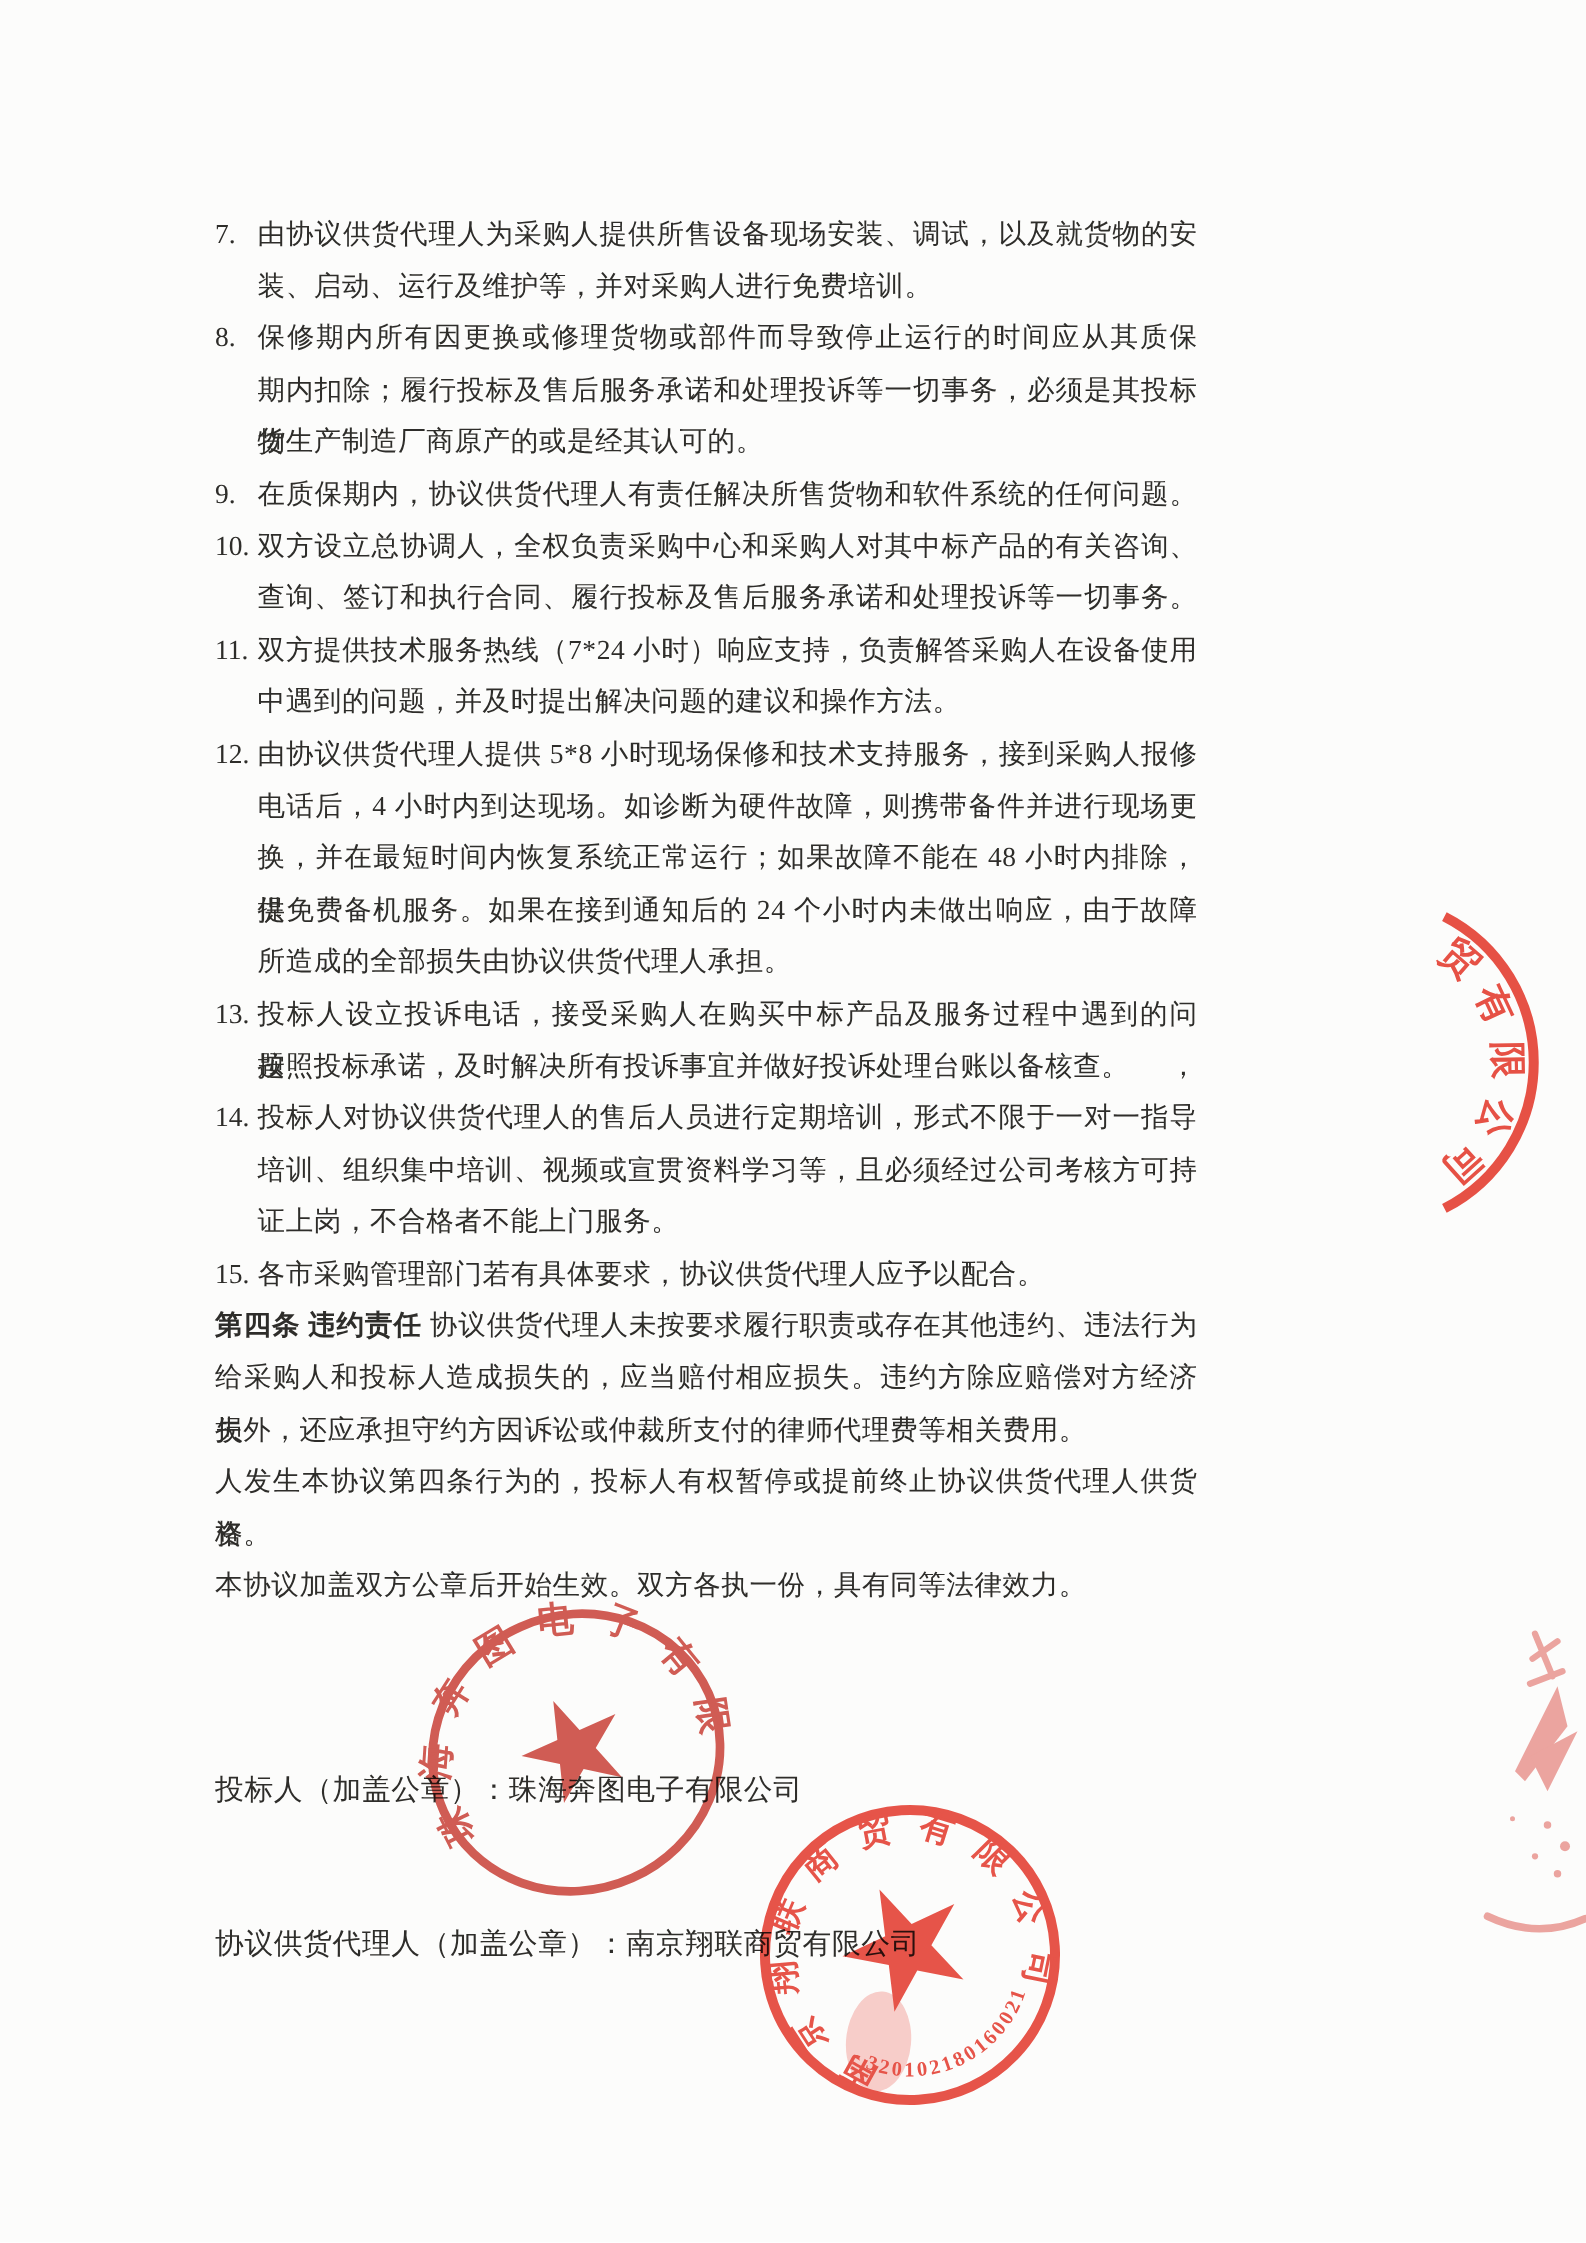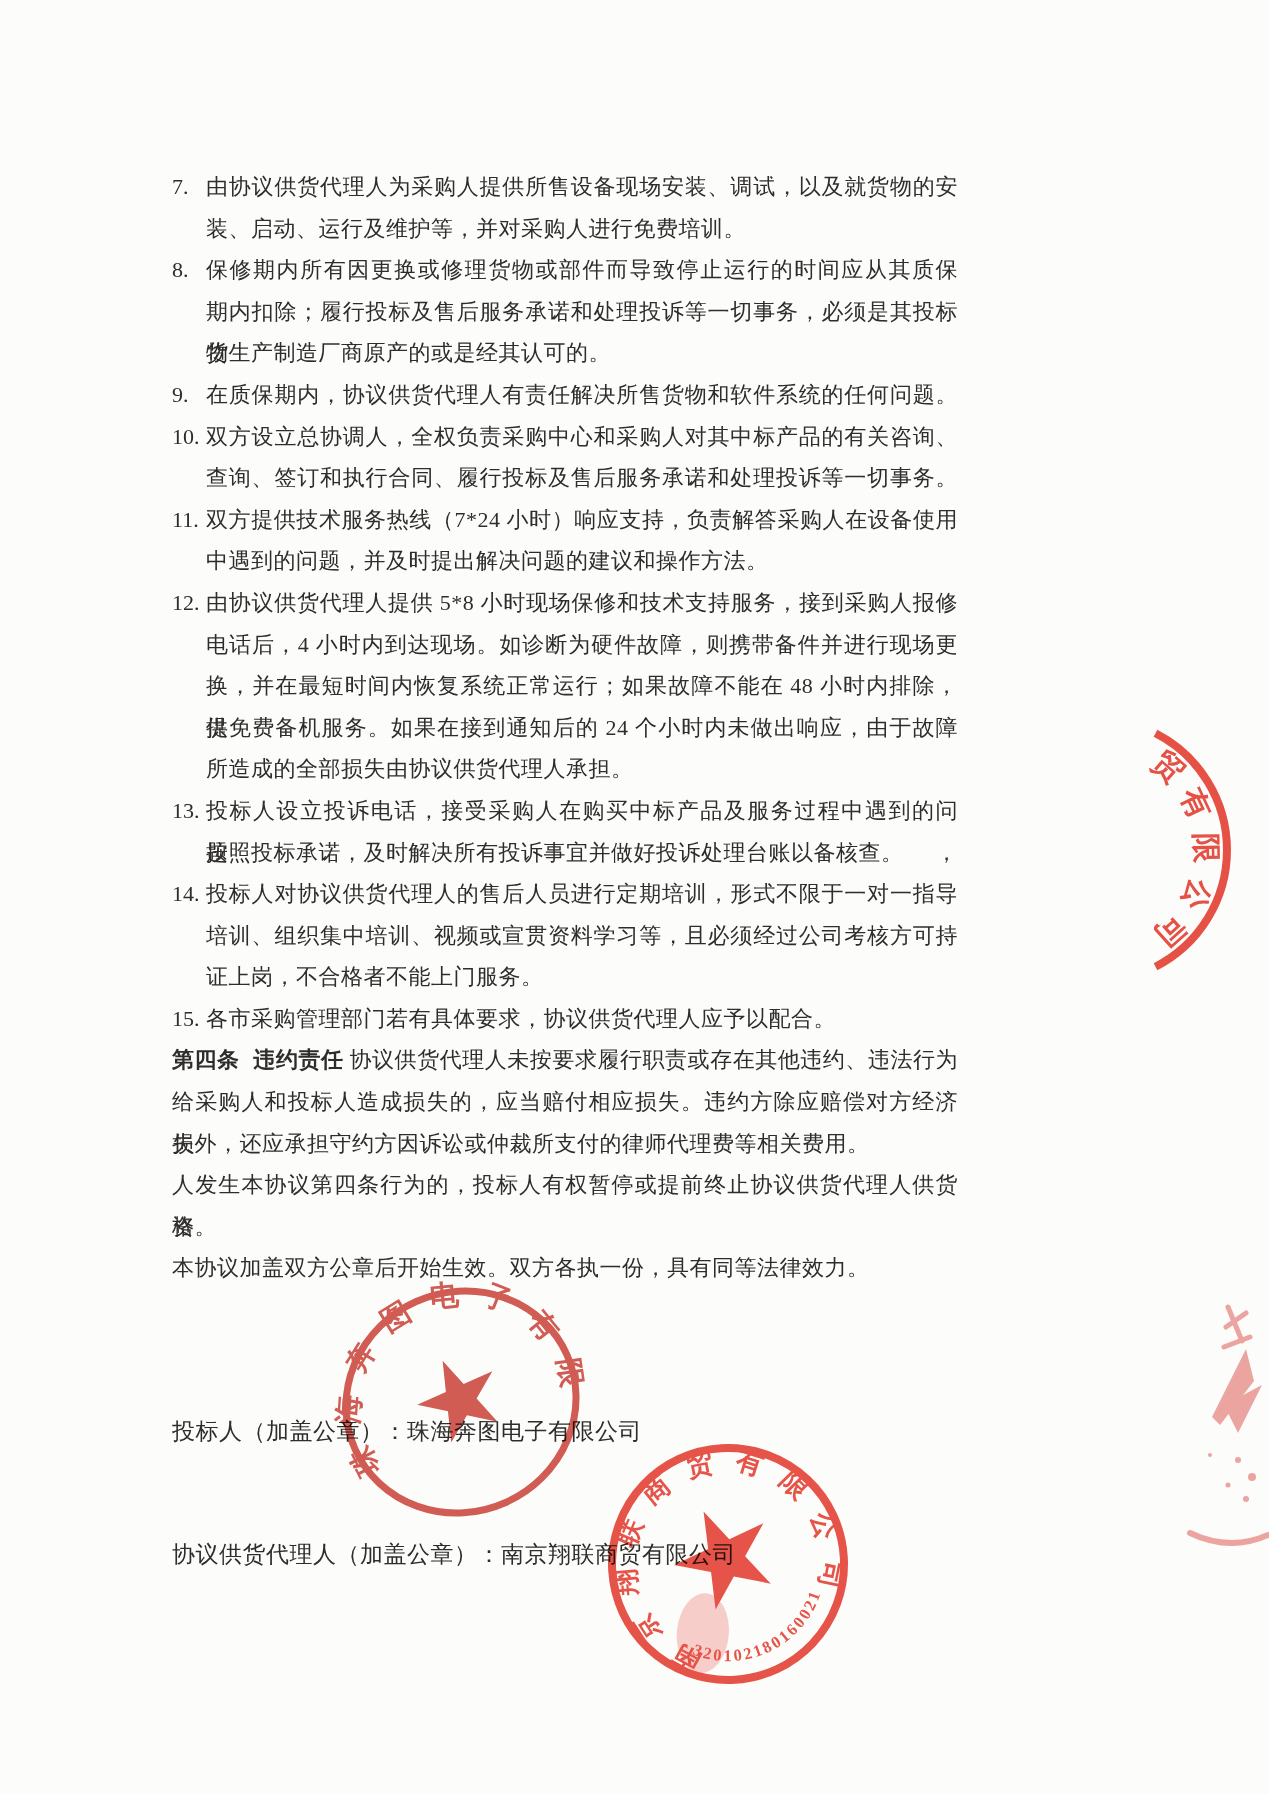--- a/index.html
+++ b/index.html
@@ -6,21 +6,21 @@
   .page{
     position:relative;width:1269px;height:1794px;overflow:hidden;
     background:#fcfcfb;color:#2e2d2a;
     font-family:"Liberation Serif","DejaVu Serif",serif;
   }
   .content{position:absolute;left:172px;top:166px;width:786px;}
   .line{position:relative;height:41.6px;line-height:41.6px;font-size:22px;letter-spacing:.5px;white-space:nowrap;}
   .line.hang{padding-left:34px;}
   .line.fill{white-space:normal;text-align:justify;text-align-last:justify;}
   .line .num{position:absolute;left:0;top:0;letter-spacing:0;text-align:right;}
-  .line b{font-weight:bold;font-family:Liberation Mono, monospace;}
+  .line b{font-weight:bold;}
   .sig{position:absolute;left:172px;height:42px;line-height:42px;font-size:23px;letter-spacing:.5px;white-space:nowrap;}
   .sig-bidder{top:1411px;}
   .sig-agent{top:1534px;}
   .seal{position:absolute;mix-blend-mode:multiply;pointer-events:none;}
   .seal-bidder{left:332px;top:1276px;opacity:.82;}
   .seal-agent{left:600px;top:1432px;opacity:.93;}
   .seal-edge-upper{left:1088px;top:698px;opacity:.95;}
   .seal-edge-lower{left:1150px;top:1285px;opacity:.5;}
   .seal text{font-family:"Liberation Serif","DejaVu Serif",serif;font-weight:bold;}
 </style>

